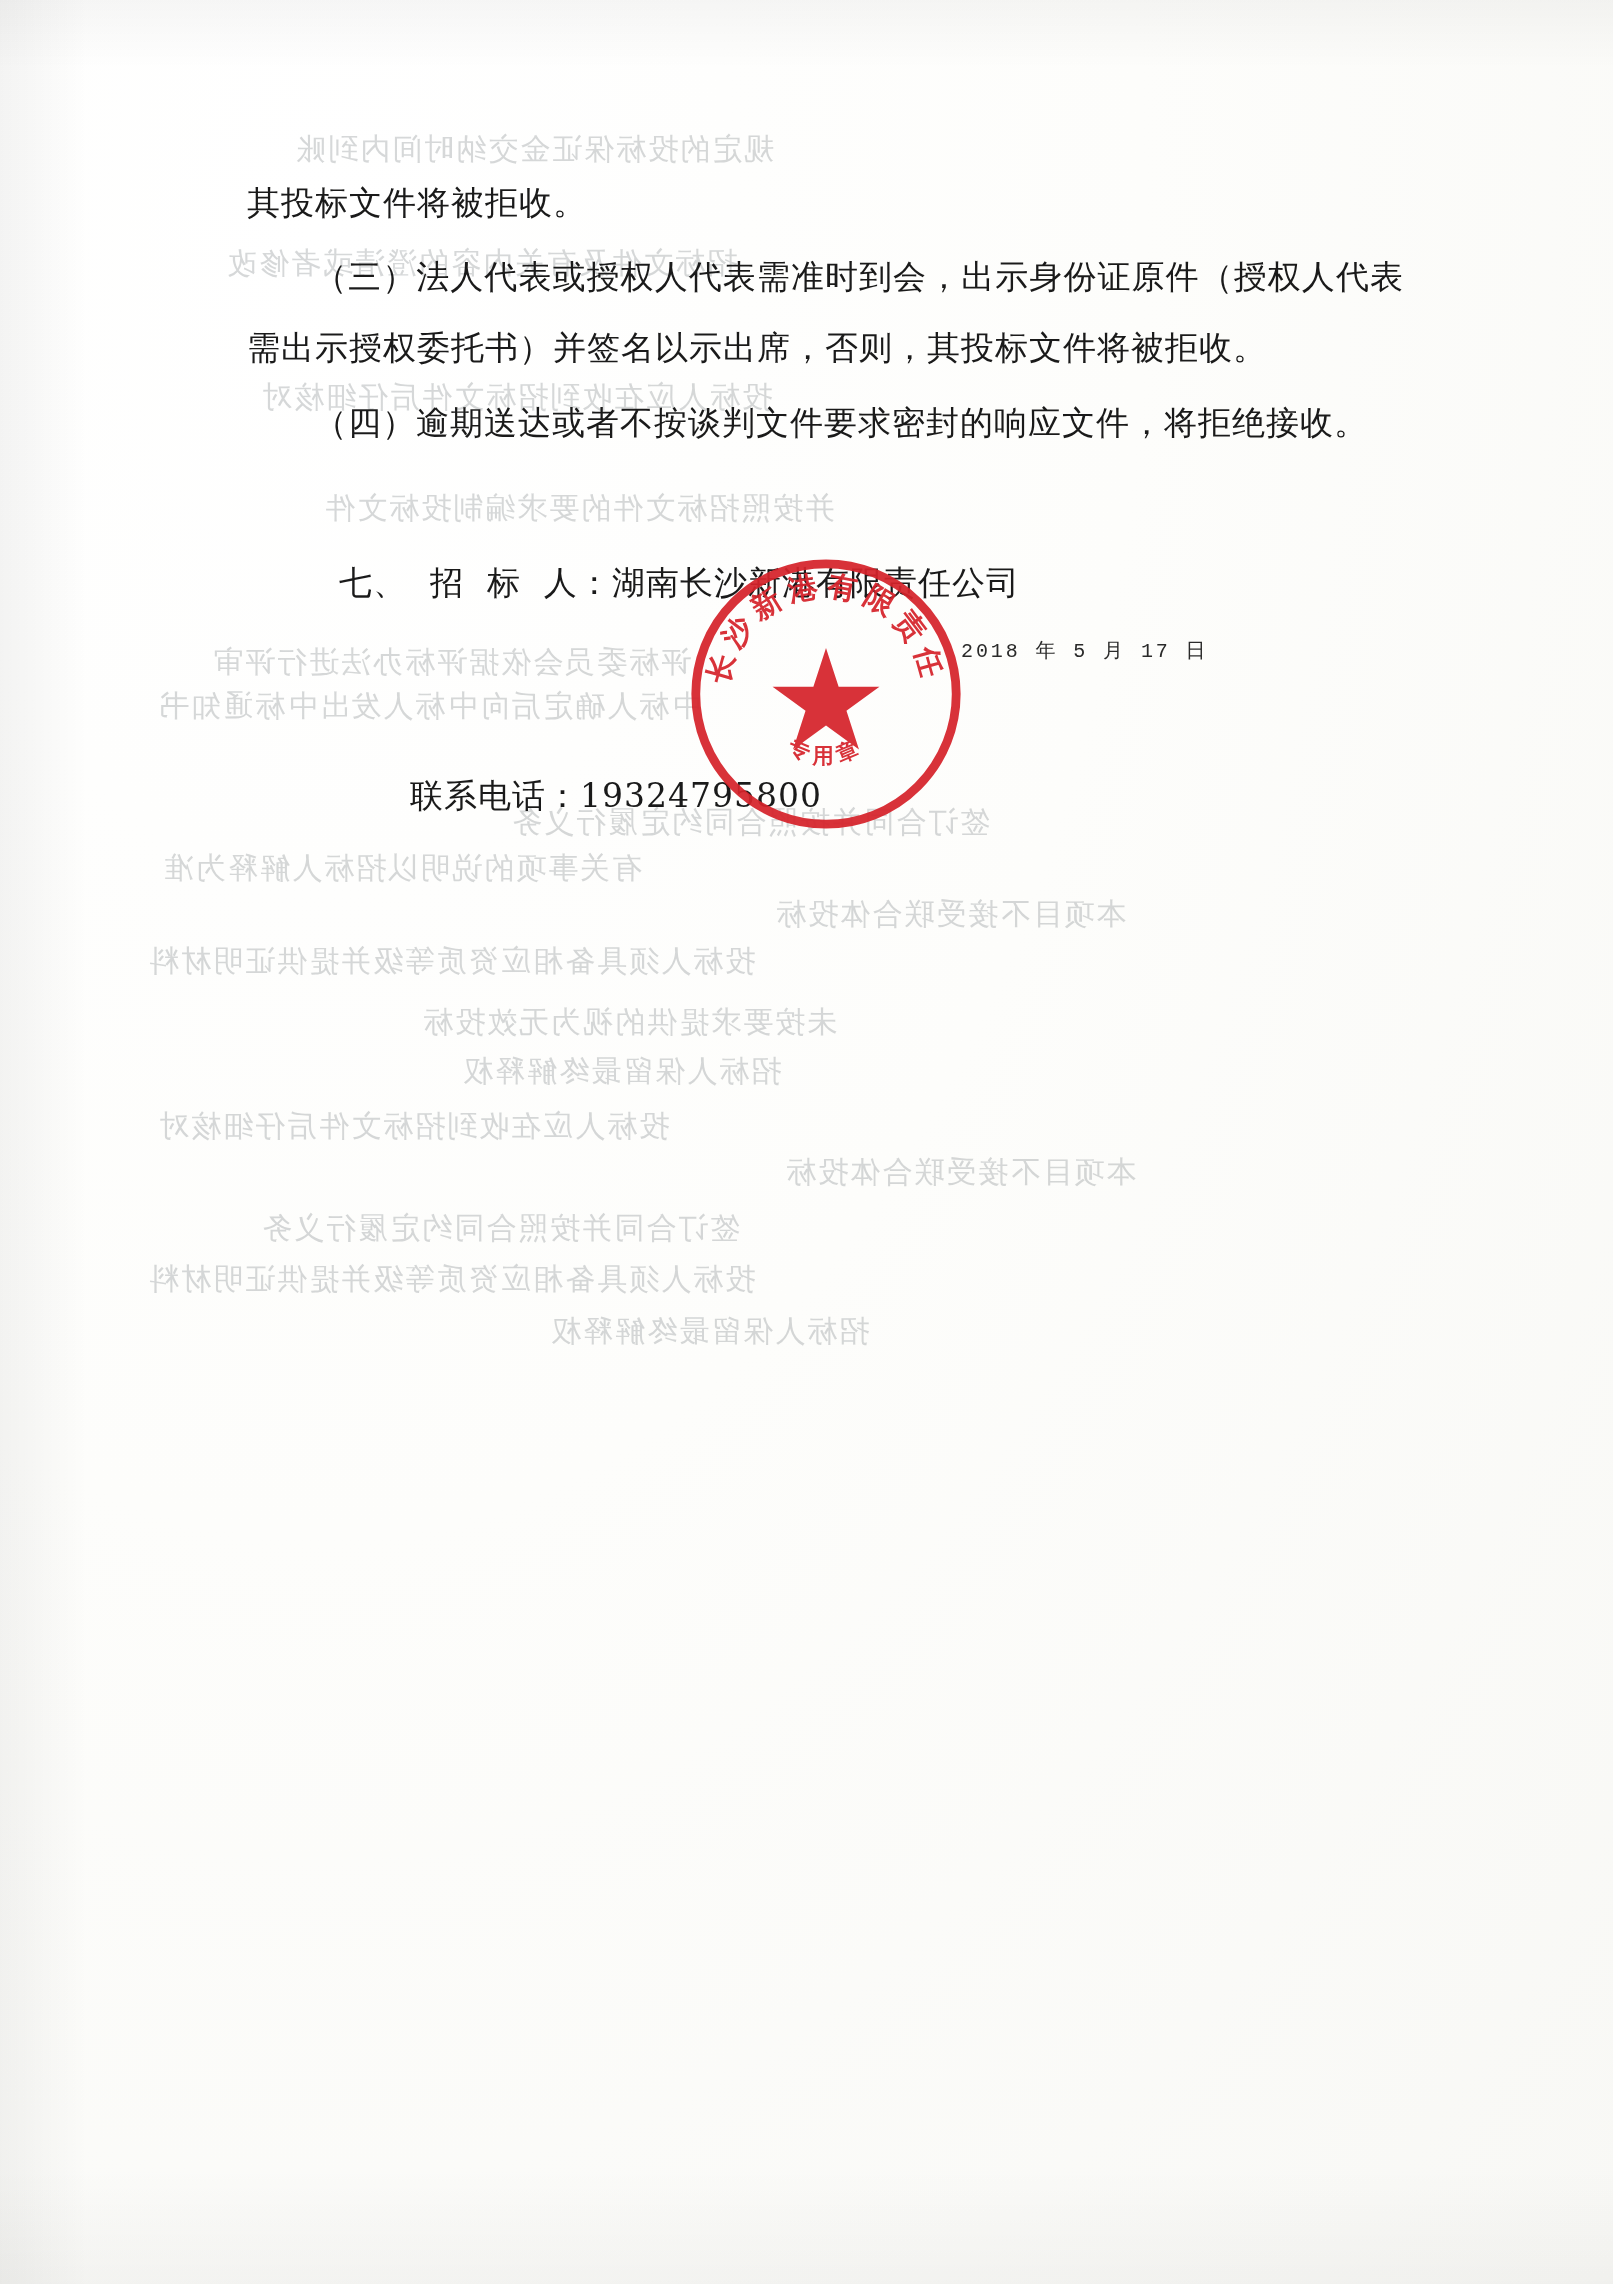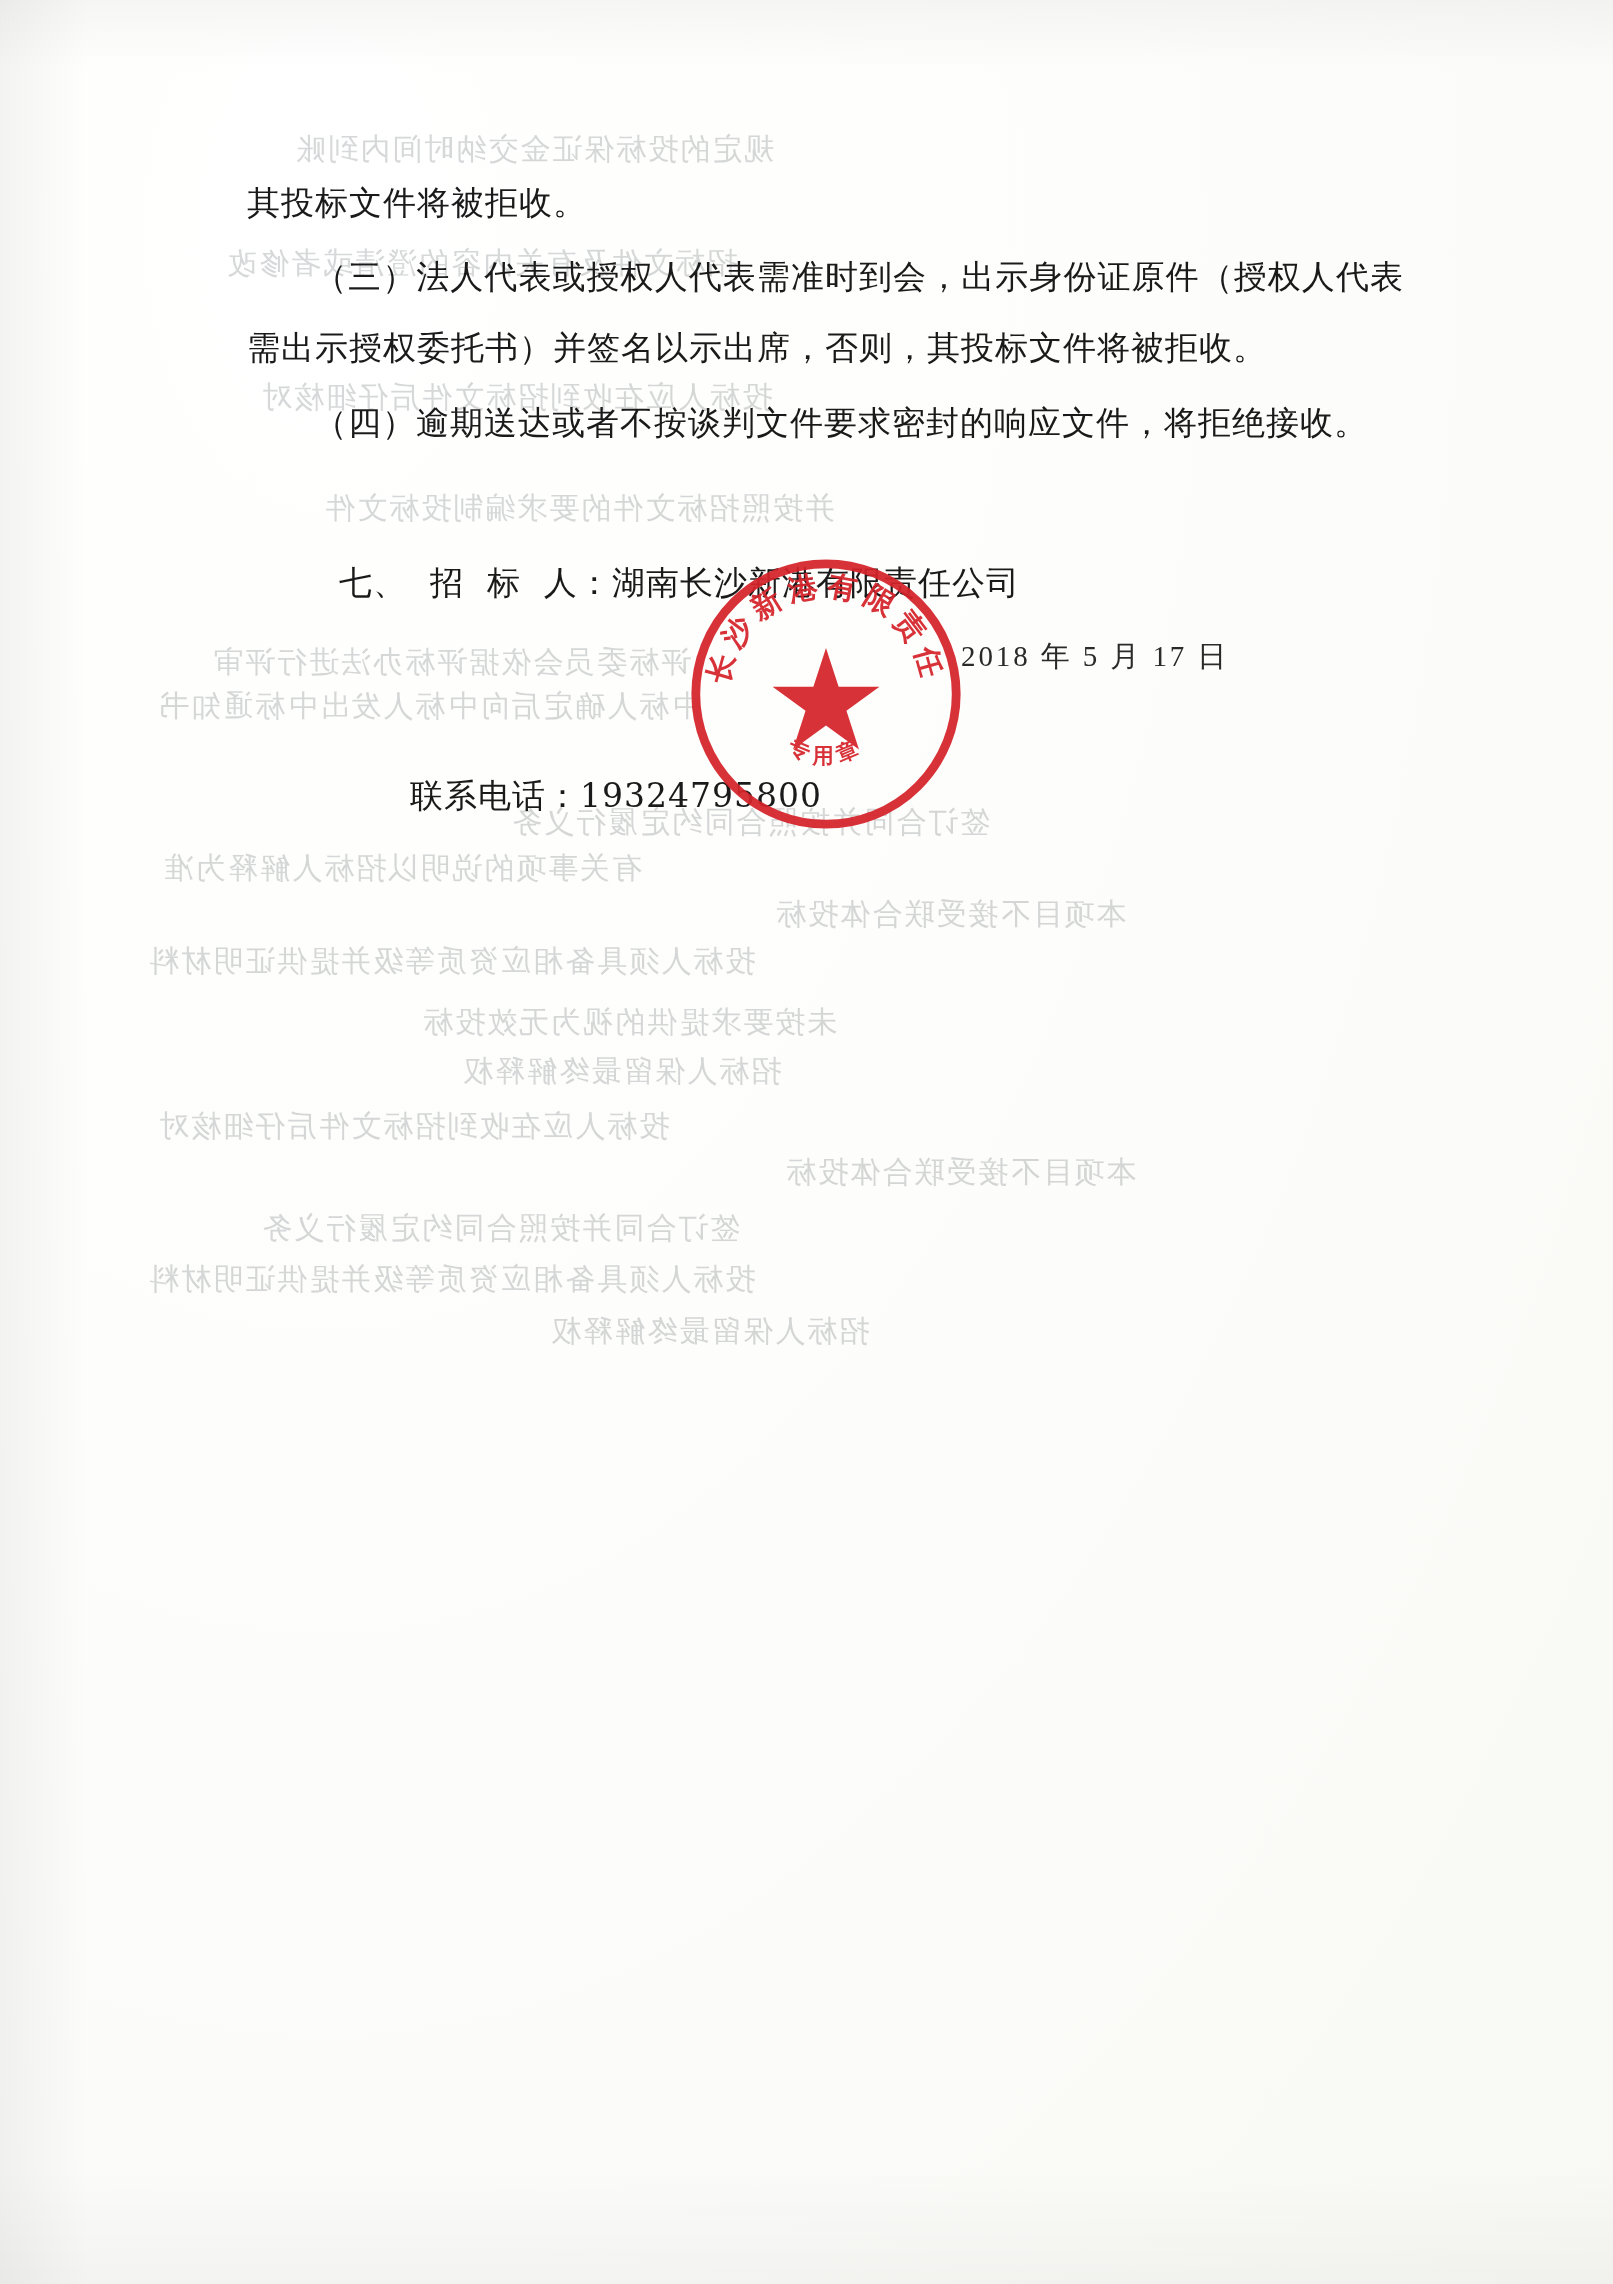--- a/index.html
+++ b/index.html
@@ -77,24 +77,24 @@
   }
   .contact-line.sub {
     padding-left: 71px;
   }
 
   
   .date-line {
     position: absolute;
     left: 961px;
     top: 637px;
-    font-size: 29px;
+    font-size: 20px;
     letter-spacing: 2.9px;
     color: #2a2a2a;
-    font-family: Liberation Serif, serif;
+    font-family: Liberation Mono, monospace;
     white-space: pre;
   }
 
   
   .seal {
     position: absolute;
     left: 686px;
     top: 554px;
     width: 280px;
     height: 280px;

